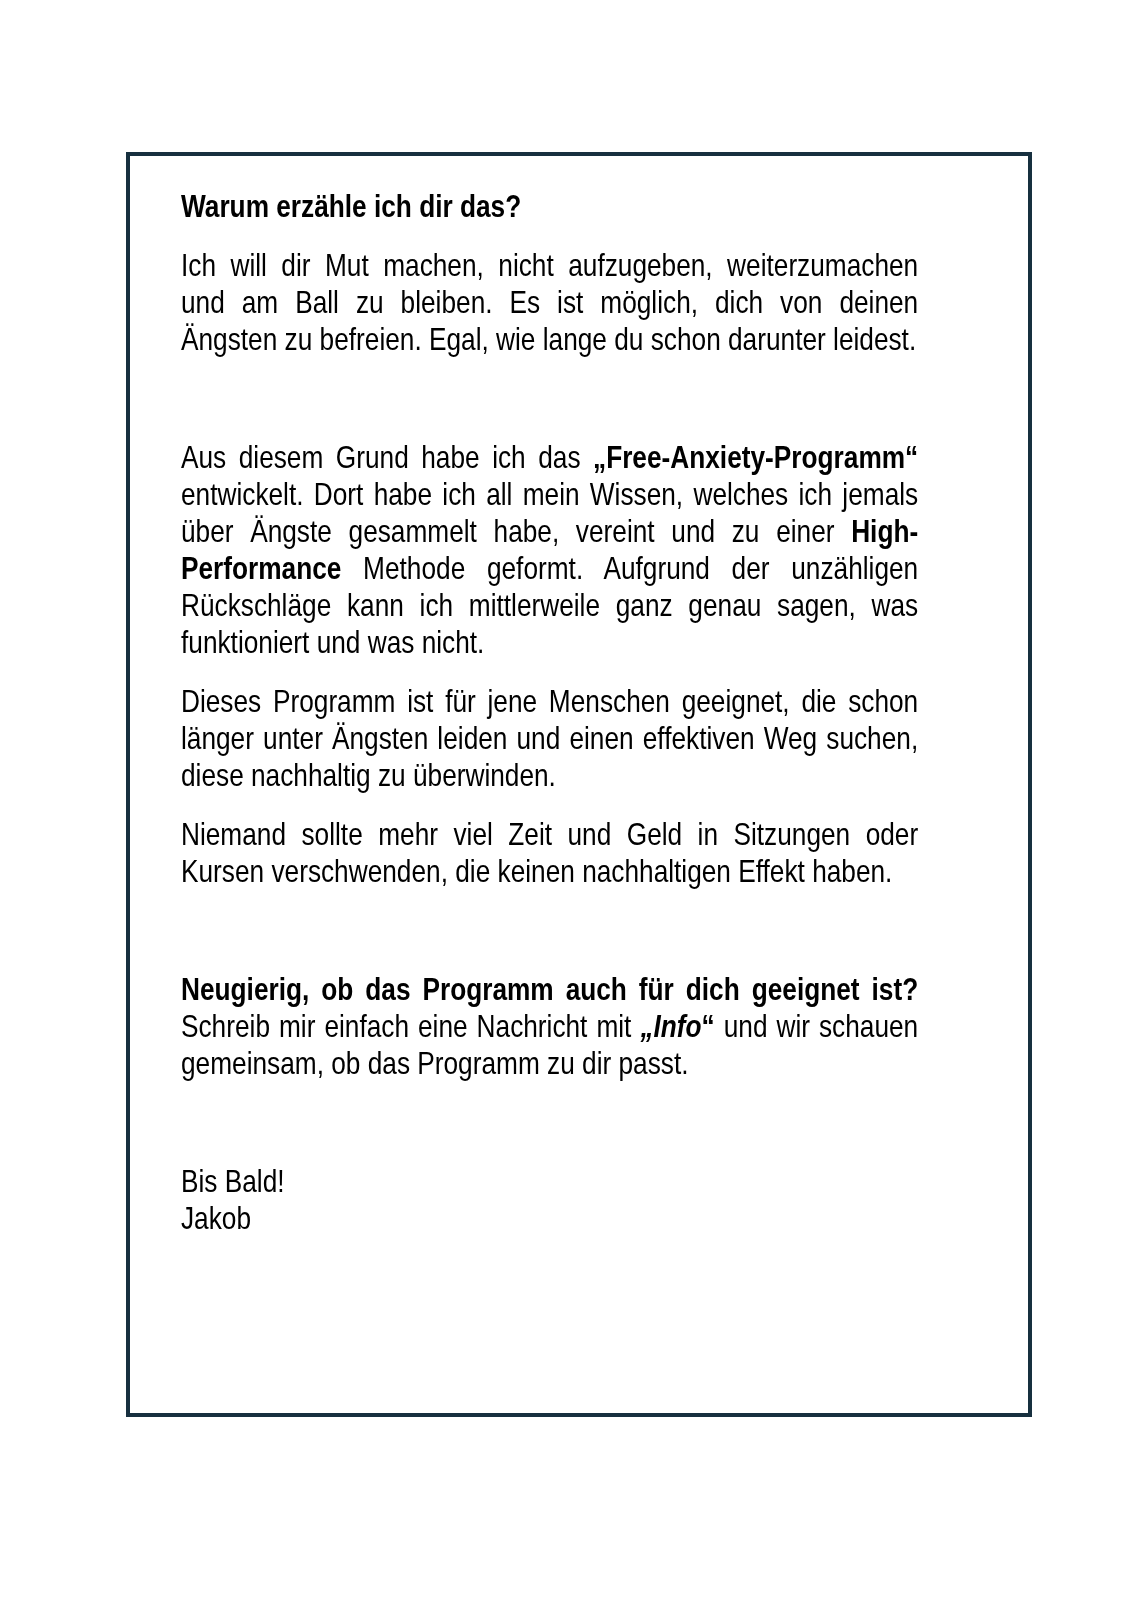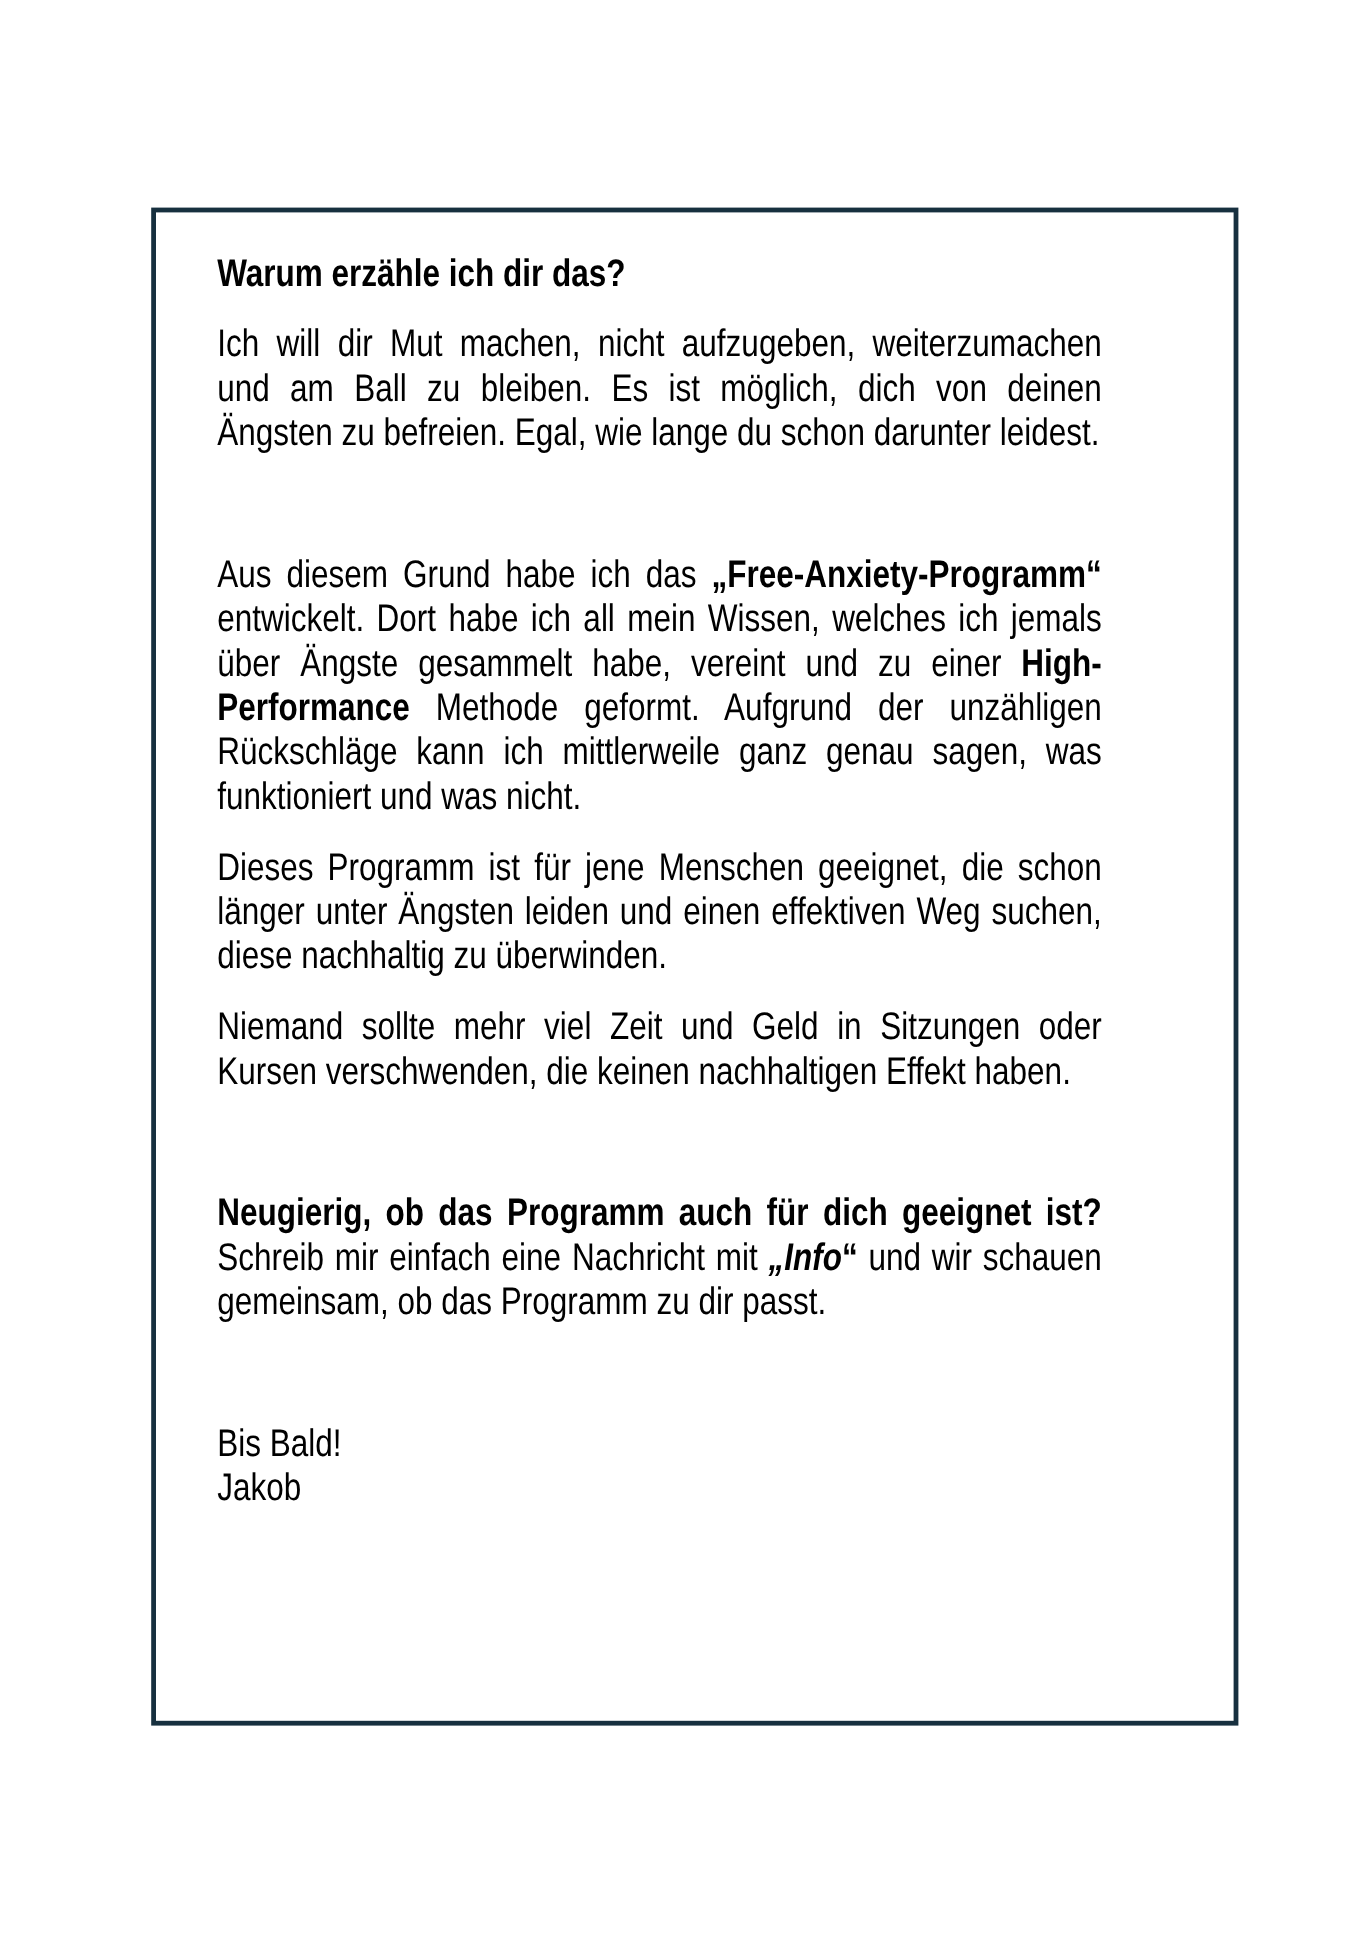--- a/index.html
+++ b/index.html
@@ -19,21 +19,20 @@
   }
   .border-box {
     position: absolute;
     left: 126px;
     top: 152px;
     width: 898px;
     height: 1257px;
     border: 4px solid #17303f;
     background: #ffffff;
     box-sizing: content-box;
-    margin-top: 21px;
   }
   .content {
     padding: 32px 0 0 51px;
   }
   
   .narrow-wrap {
     width: 899px;
     transform: scaleX(0.82);
     transform-origin: 0 0;
   }

